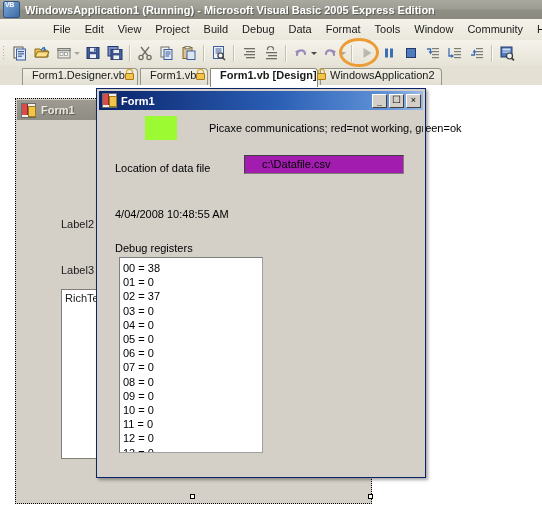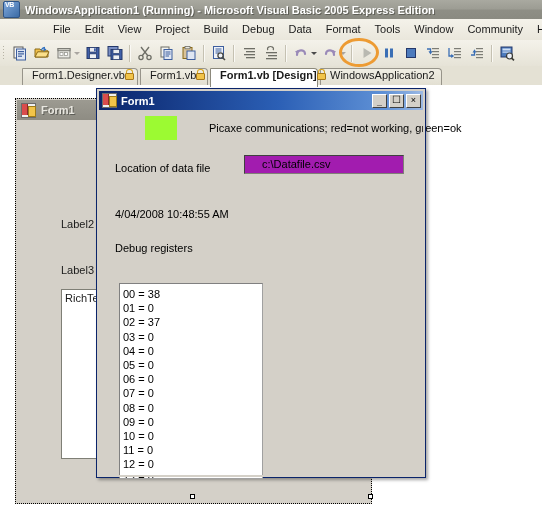--- a/index.html
+++ b/index.html
@@ -209,21 +209,21 @@
     position:absolute; background:#a21caf;
     border:1px solid #7f7f76; border-top-color:#404040; border-left-color:#404040;
     box-sizing:border-box; font-size:11px; color:#000;
     padding:2px 0 0 17px; overflow:hidden; white-space:nowrap;
   }
   .reglist {
     position:absolute; left:22px; top:168px; width:144px; height:196px;
     background:#ffffff;
     border:1px solid #a0a0a0; border-top-color:#808080; border-left-color:#808080;
     box-sizing:border-box;
-    padding:3px 0 0 3px; overflow:hidden;margin-top:26px;
+    padding:3px 0 0 3px; overflow:hidden;
   }
   .regline {
     font-size:11px; color:#000000; line-height:14.2px;
     font-family:"Liberation Sans", sans-serif; white-space:pre;
   }
 </style>
 </head>
 <body>
 
 <div id="app">

